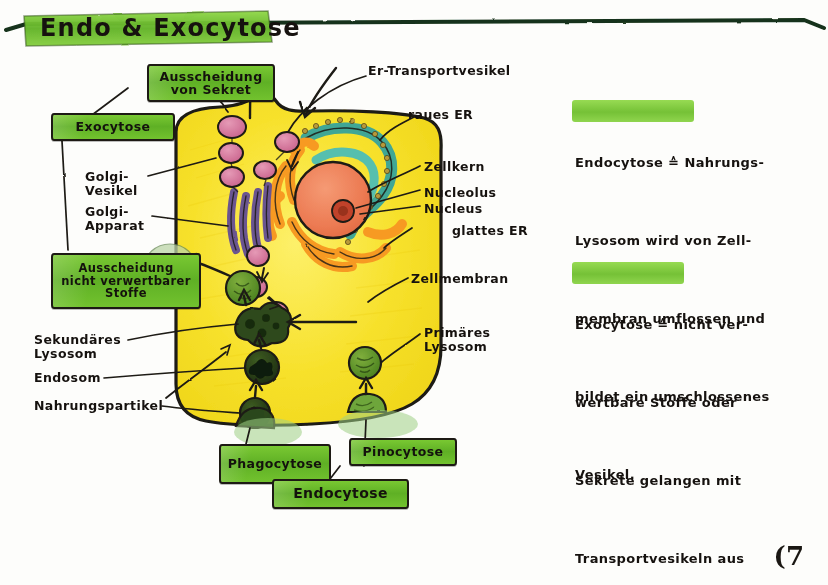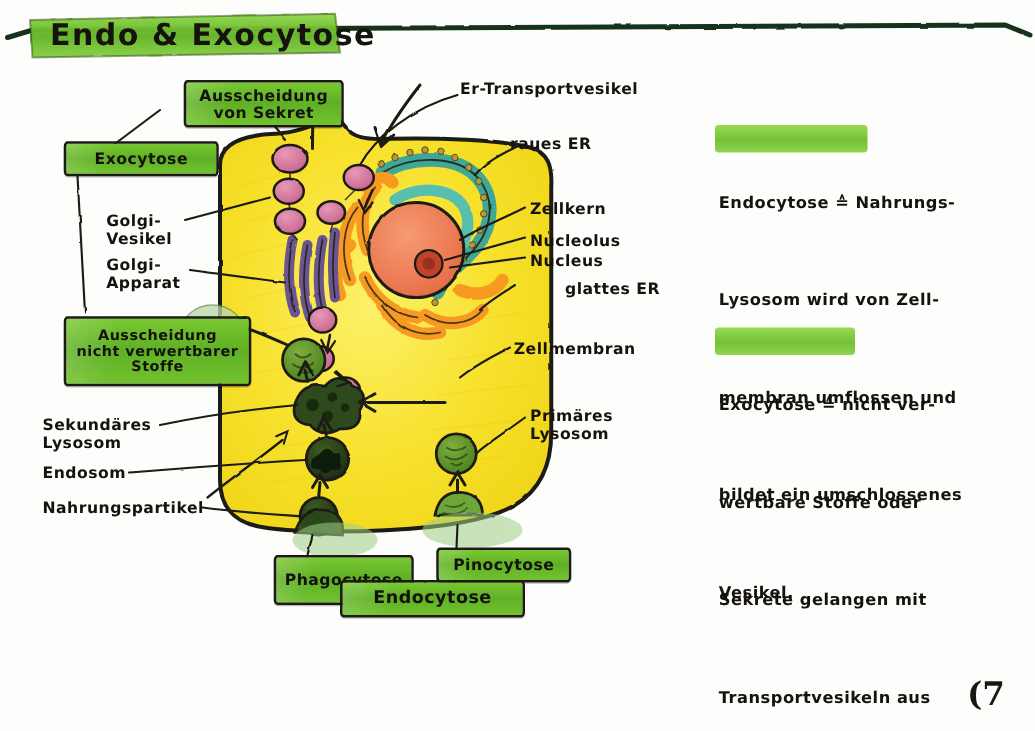--- a/index.html
+++ b/index.html
@@ -405,21 +405,21 @@
   </div>
 
   <div class="greenbox" style="left:182px;top:444px;width:112px;height:40px;">
     <div class="hand lbl">Phagocytose</div>
   </div>
 
   <div class="greenbox" style="left:312px;top:438px;width:108px;height:28px;">
     <div class="hand lbl">Pinocytose</div>
   </div>
 
-  <div class="greenbox" style="left:235px;top:464px;width:148px;height:30px;text-align:center;">
+  <div class="greenbox" style="left:235px;top:479px;width:137px;height:30px;text-align:center;">
     <div class="hand lbl" style="font-size:14px;">Endocytose</div>
   </div>
 
   <div class="hand lbl" style="left:368px;top:64px;text-align:center;">Er-Transportvesikel</div>
   <div class="hand lbl" style="left:408px;top:108px;">raues ER</div>
   <div class="hand lbl" style="left:85px;top:170px;">Golgi-
 Vesikel</div>
   <div class="hand lbl" style="left:85px;top:205px;">Golgi-
 Apparat</div>
   <div class="hand lbl" style="left:424px;top:160px;">Zellkern</div>

